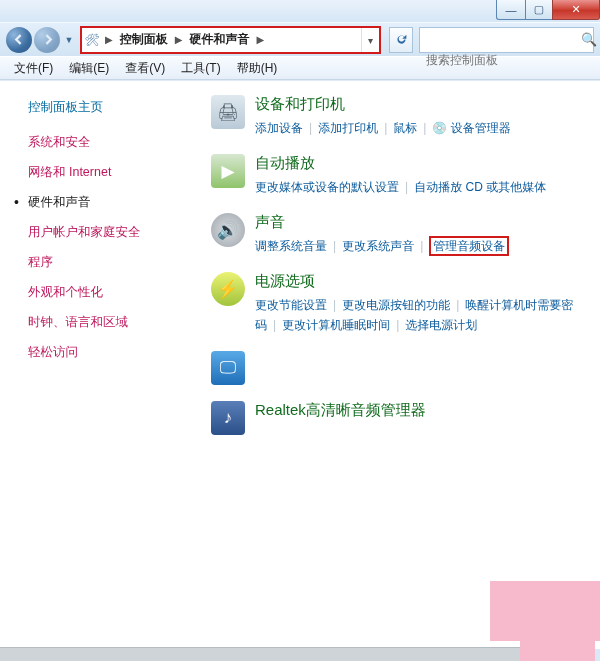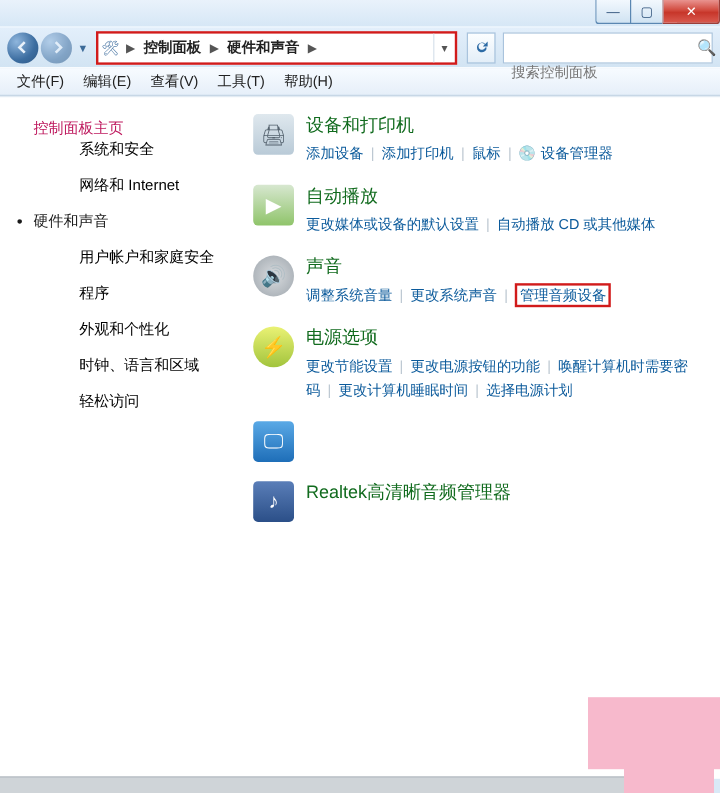--- a/index.html
+++ b/index.html
@@ -29,22 +29,22 @@
 .search-input { flex:1; border:none; outline:none; font-size:12px; color:#888; background:transparent;margin-top:40px; }
 .search-ico { color:#4a76a4; font-size:13px; }
 
 
 .menubar { height:24px; background:linear-gradient(#f7fbff,#e6eff9); border-top:1px solid #fff; border-bottom:1px solid #c7d7e6; display:flex; align-items:center; padding-left:6px; font-size:12px; color:#222; }
 .menu-item { padding:0 8px; }
 
 
 .body { display:flex; height:calc(100% - 92px); background:#fff; border-top:1px solid #e2ebf3; }
 .sidebar { width:205px; padding:18px 0 0 28px; font-size:12.5px; }
-.side-title { color:#be185d; margin-bottom:0; }
-.side-link { color:#000000; margin-bottom:13px; cursor:pointer;margin-left:38px; }
+.side-title { color:#0369a1; margin-bottom:18px; }
+.side-link { color:#be185d; margin-bottom:13px; cursor:pointer; }
 .side-current { color:#1a1a1a; position:relative; margin-bottom:13px; }
 .side-current::before { content:"•"; position:absolute; left:-14px; color:#1a1a1a; font-size:14px; }
 
 .main { flex:1; padding:14px 20px 0 6px; overflow-y:auto; }
 .cat { display:flex; margin-bottom:16px; }
 .cat-icon { width:34px; height:34px; margin-right:10px; flex-shrink:0; display:flex; align-items:center; justify-content:center; border-radius:4px; }
 .cat-body { flex:1; }
 .cat-title { color:#116b1e; font-size:15px; margin-bottom:4px; }
 .links { font-size:12px; line-height:20px; }
 .lnk { color:#0b5a9b; cursor:pointer; }

